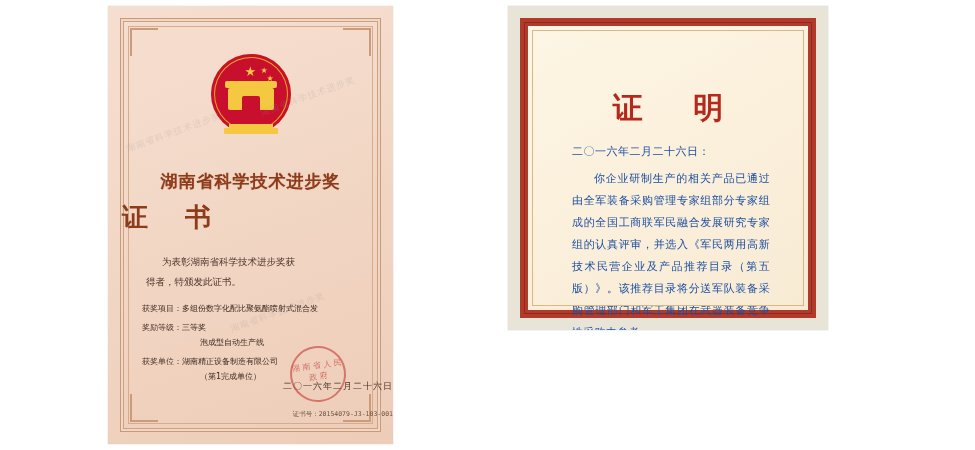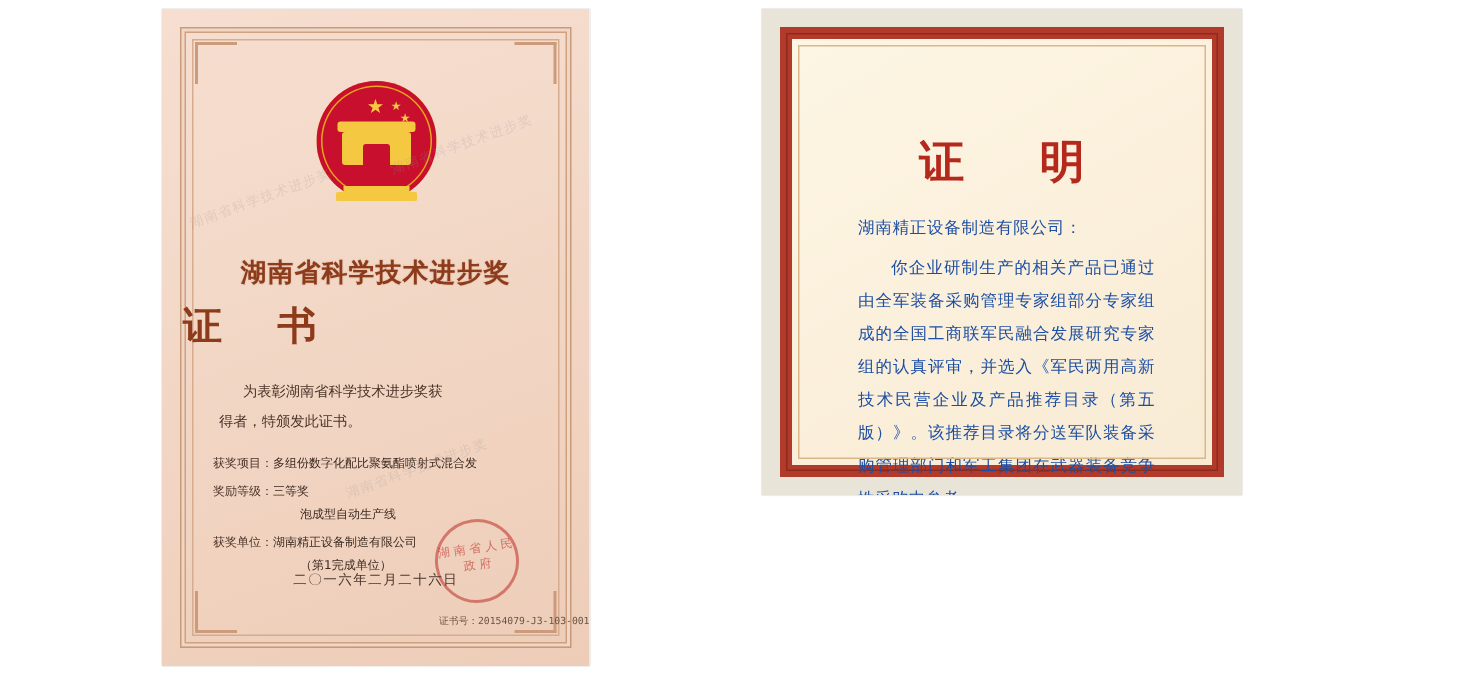--- a/index.html
+++ b/index.html
@@ -180,21 +180,21 @@
   }
   .field-row { display: block; margin-bottom: 2px; }
   .field-row .lbl { color: #4a3328; }
   .field-row .val { color: #3c2a20; }
   .field-sub { display: block; padding-left: 58px; }
 
   .cert1-date {
     position: absolute;
     left: 0; right: 0;
     top: 374px;
-    text-align: center;
+    text-align: right;
     font-size: 9px;
     color: #4a3328;
     font-family: Liberation Sans, sans-serif;
     letter-spacing: 1px;
   }
   .cert1-no {
     position: absolute;
     left: 0; right: 0;
     top: 404px;
     text-align: right;
@@ -425,21 +425,21 @@
     <div class="cert1-no">证书号：20154079-J3-103-001</div>
 
     <div class="watermark" style="left:16px; top:120px;">湖南省科学技术进步奖</div>
     <div class="watermark" style="left:150px; top:84px;">湖南省科学技术进步奖</div>
     <div class="watermark" style="left:120px; top:300px;">湖南省科学技术进步奖</div>
   </div>
 
   <div class="cert2">
     <div class="cert2-frame">
       <div class="cert2-title">证 明</div>
-      <div class="cert2-salutation">湖南精正设备制造有限公司：</div>
+      <div class="cert2-salutation">二〇一六年二月二十六日：</div>
       <div class="cert2-body">
         <p class="first">你企业研制生产的相关产品已通过由全军装备采购管理专家组部分专家组成的全国工商联军民融合发展研究专家组的认真评审，并选入《军民两用高新技术民营企业及产品推荐目录（第五版）》。该推荐目录将分送军队装备采购管理部门和军工集团在武器装备竞争性采购中参考。</p>
       </div>
       <div class="cert2-closing">获奖项目。</div>
       <div class="cert2-signer">全国工商联经济部</div>
       <div class="cert2-date">2015年10月</div>
 
       <div class="seal2">
         <div class="seal-top">全国工商联</div>
         <div class="seal-star">★</div>

